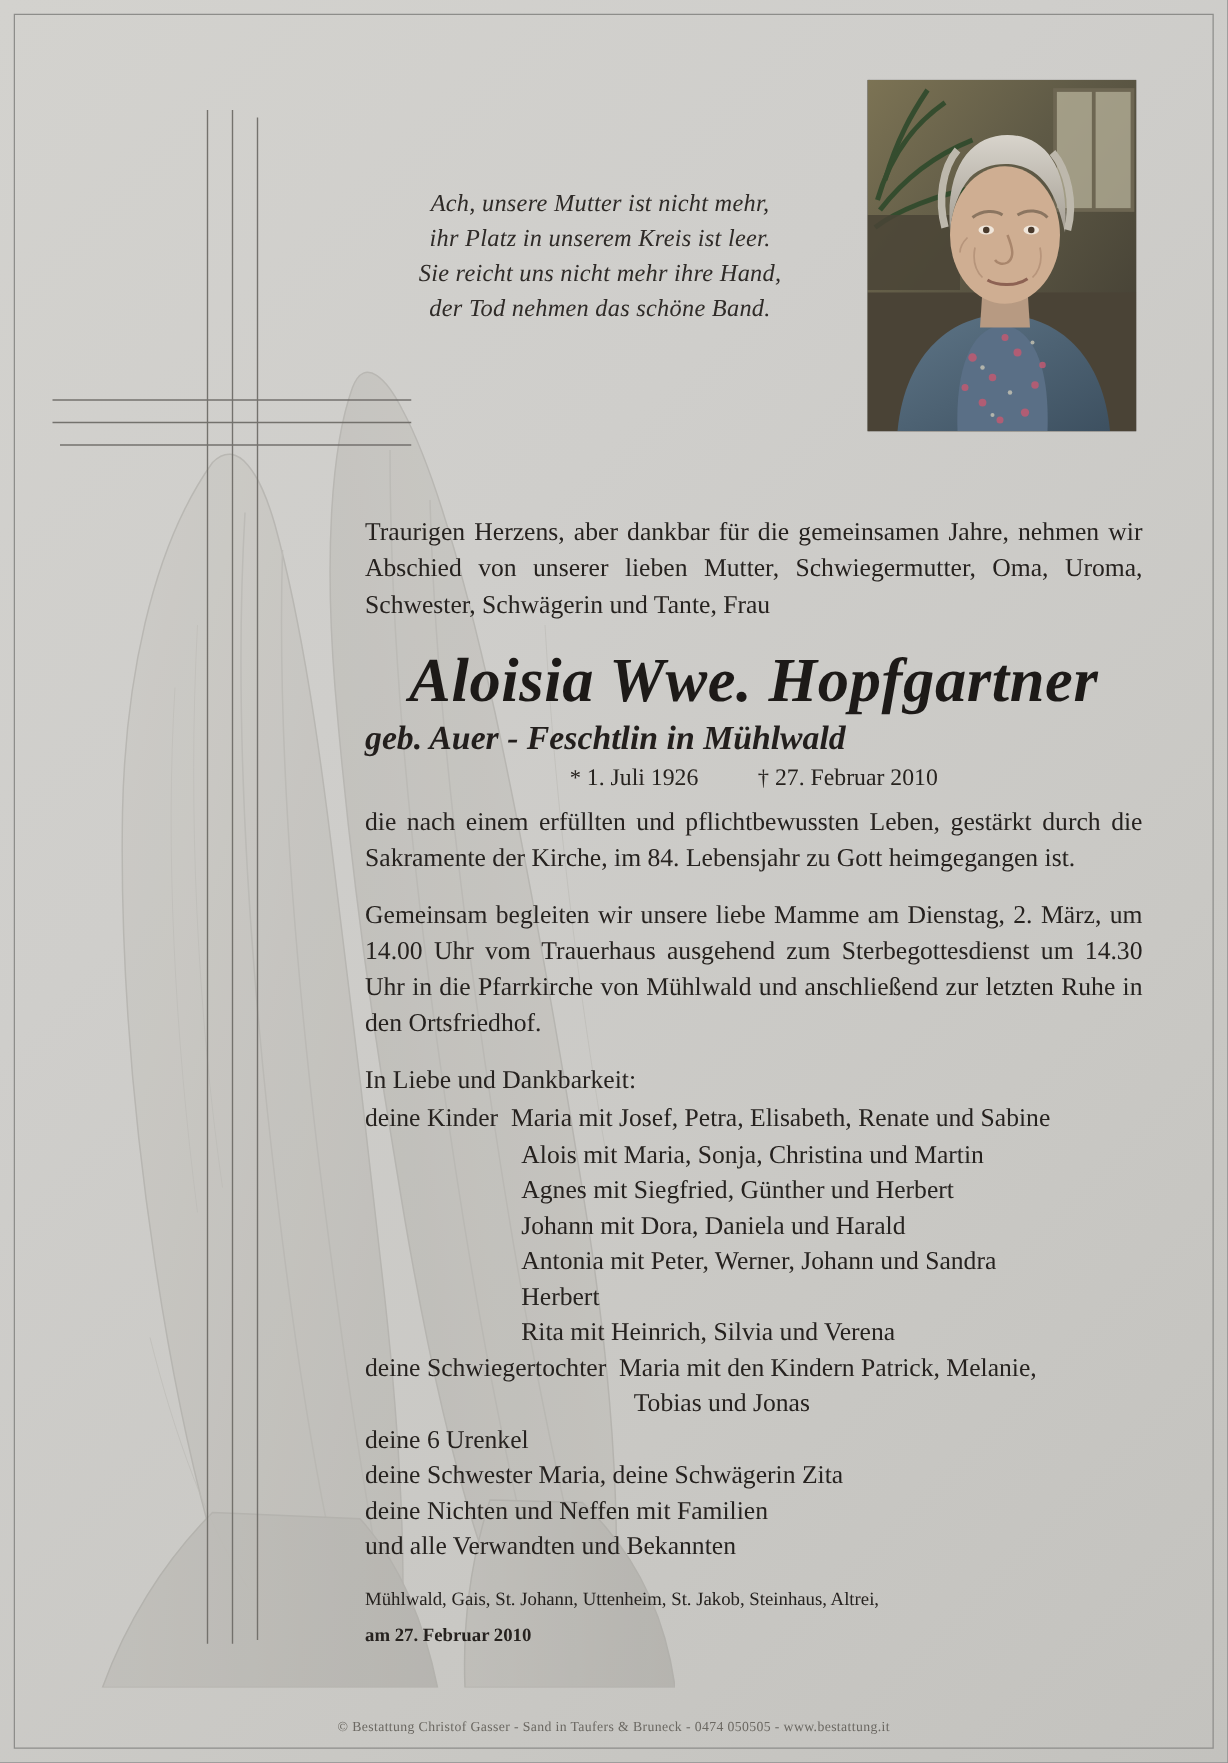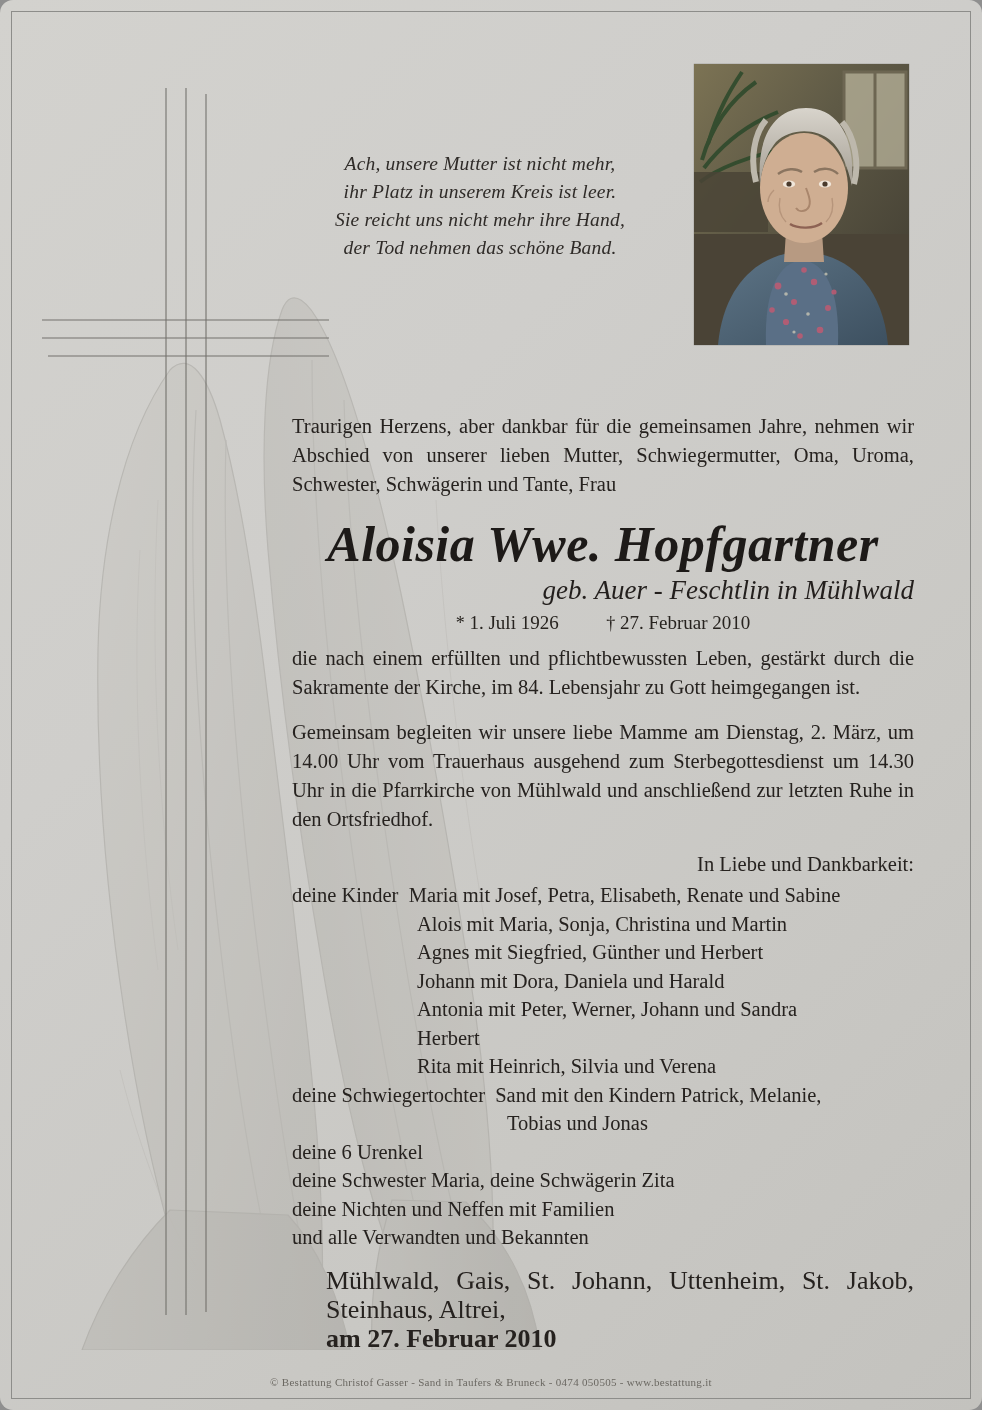--- a/index.html
+++ b/index.html
@@ -14,21 +14,20 @@
     font-family: "Liberation Serif", serif;
   }
 
   #card {
     position: relative;
     width: 982px;
     height: 1410px;
     box-sizing: border-box;
     background: linear-gradient(135deg, #d3d2ce 0%, #cfcecb 35%, #c9c8c4 70%, #c3c2be 100%);
     overflow: hidden;
-    border-radius: 13px;
   }
 
   
   #frame {
     position: absolute;
     left: 11px;
     top: 11px;
     right: 11px;
     bottom: 11px;
     border: 1px solid #8d8d8a;
@@ -108,54 +107,53 @@
     font-size: 50px;
     font-style: italic;
     font-weight: bold;
     letter-spacing: .5px;
     margin-top: 16px;
     margin-bottom: 2px;
     color: #1d1a18;
     white-space: nowrap;
   }
   #maiden {
-    text-align: right;
+    text-align: left;
     font-size: 27px;
     font-style: italic;
-    font-weight: normal;
+    font-weight: bold;
     color: #231f1d;
     margin-bottom: 6px;
   }
   #dates {
     text-align: center;
     font-size: 19px;
     color: #27231f;
     margin-bottom: 10px;
   }
   #dates .sym { font-size: 18px; }
   #dates .gap { display: inline-block; width: 38px; }
 
   .block-gap { height: 12px; }
 
-  #thanks-line { font-size: 20.5px; line-height: 29px; margin-bottom: 2px; text-align: right; }
+  #thanks-line { font-size: 20.5px; line-height: 29px; margin-bottom: 2px; }
 
   .fam-row {
     font-size: 20.5px;
     line-height: 28.5px;
     white-space: nowrap;
   }
   .fam-row.indent { padding-left: 125px; }
   .fam-row.indent2 { padding-left: 215px; }
 
   #places {
-    font-size: 26px;
+    font-size: 15px;
     line-height: 29px;
     text-align: justify;
     margin-top: 14px;
-    margin-left: 34px;
   }
   #places .nowrap-last { text-align: left; font-weight: bold; }
 
   
   #footer {
     position: absolute;
     left: 0;
     right: 0;
     bottom: 22px;
     text-align: center;
@@ -364,21 +362,21 @@
       <span>Antonia mit Peter, Werner, Johann und Sandra</span>
     </div>
     <div class="fam-row indent">
       <span>Herbert</span>
     </div>
     <div class="fam-row indent">
       <span>Rita mit Heinrich, Silvia und Verena</span>
     </div>
     <div class="fam-row">
       <span>deine Schwiegertochter</span>&nbsp;
-      <span>Sand mit den Kindern Patrick, Melanie,</span>
+      <span>Maria mit den Kindern Patrick, Melanie,</span>
     </div>
     <div class="fam-row indent2">
       <span>Tobias und Jonas</span>
     </div>
     <div class="fam-row">
       <span>deine 6 Urenkel</span>
     </div>
     <div class="fam-row">
       <span>deine Schwester Maria, deine Schwägerin Zita</span>
     </div>

